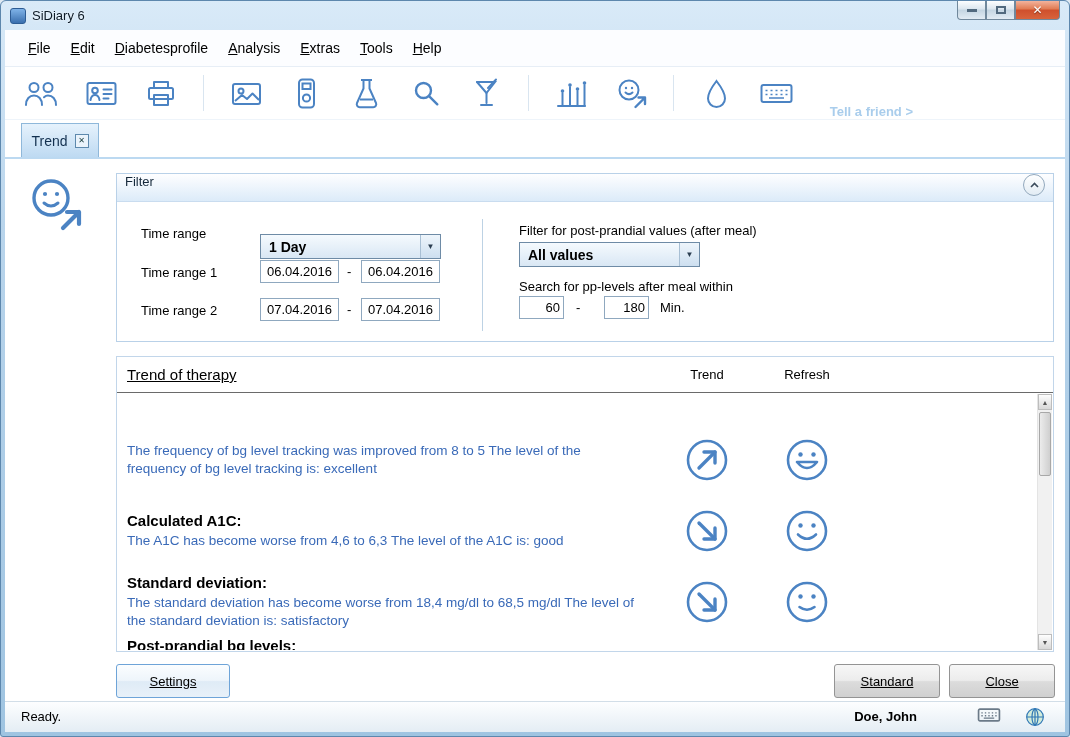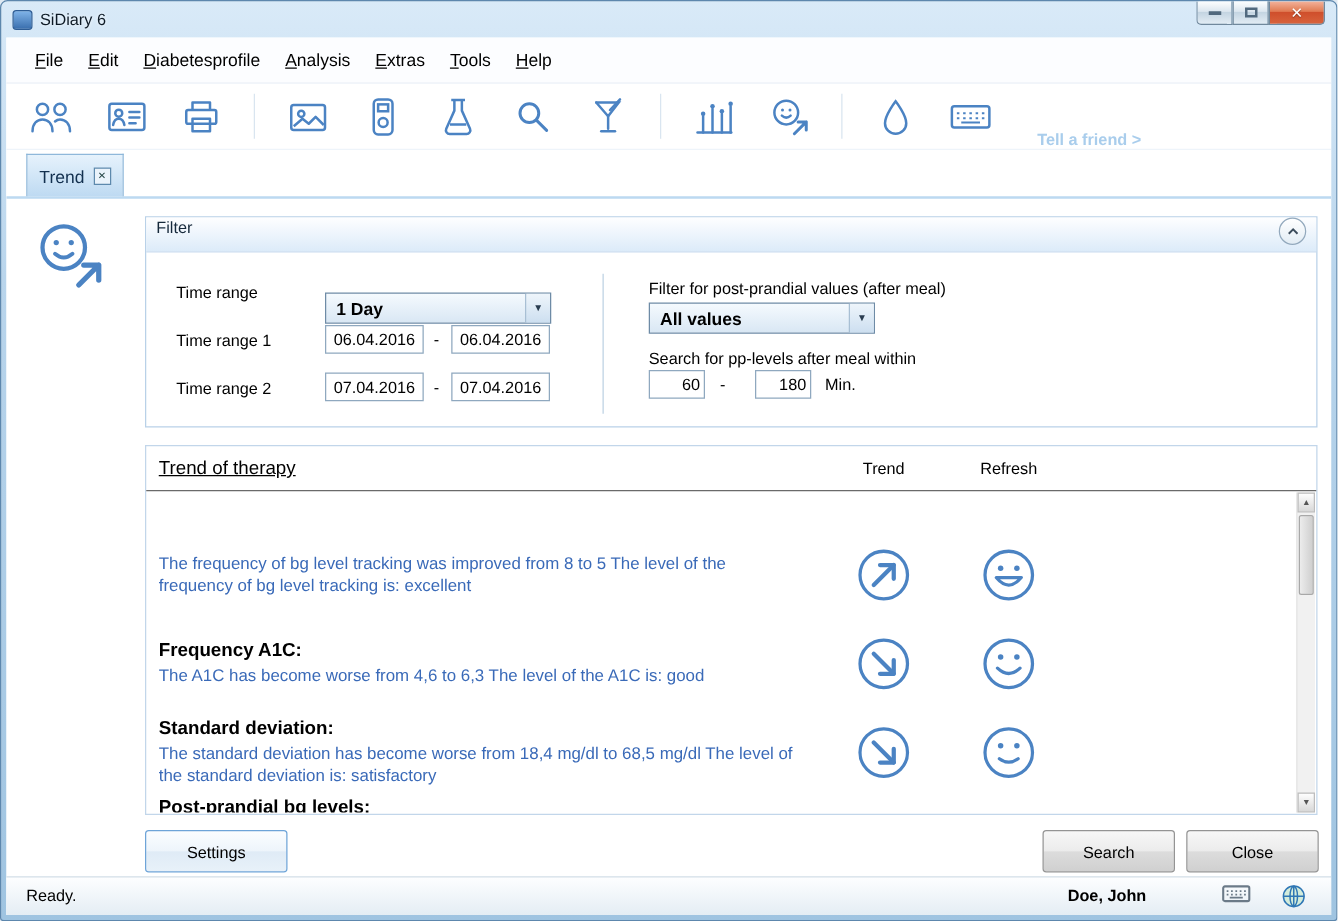--- a/index.html
+++ b/index.html
@@ -81,21 +81,21 @@
   .scrollbar{position:absolute;right:1px;top:37px;bottom:1px;width:15px;background:#f1f1f1;border-left:1px solid #e4e4e4;box-sizing:border-box;}
   .sb-btn{position:absolute;left:0;right:0;height:16px;box-sizing:border-box;border:1px solid #bdbdbd;
           background:linear-gradient(180deg,#fefefe,#d8d8d8);display:flex;align-items:center;justify-content:center;
           font-size:7px;color:#555;}
   .sb-btn.up{top:0;}
   .sb-btn.down{bottom:0;}
   .sb-thumb{position:absolute;left:1px;right:1px;top:18px;height:62px;border:1px solid #a8a8a8;border-radius:2px;
           background:linear-gradient(90deg,#ececec,#cfcfcf);}
   
   .btn{position:absolute;height:34px;box-sizing:border-box;border-radius:3px;display:flex;align-items:center;
-       justify-content:center;font-size:13px;color:#000;}
+       justify-content:center;font-size:13px;color:#000;text-decoration:underline;}
   .btn-gray{border:1px solid #949494;background:linear-gradient(180deg,#f7f7f7,#ececec 48%,#dcdcdc 52%,#d0d0d0);}
   .btn-settings{left:111px;top:634px;width:114px;border:1px solid #6ea4d8;
        background:linear-gradient(180deg,#fbfdff,#eef5fb 48%,#dfebf6 52%,#e8f1f9);}
   .btn-refresh{left:829px;top:634px;width:106px;}
   .btn-close{left:944px;top:634px;width:106px;}
   
   .statusbar{position:absolute;left:0;right:0;bottom:0;height:30px;
              background:linear-gradient(180deg,#fdfeff,#e4edf4);border-top:1px solid #d2dee8;}
   .status-ready{position:absolute;left:16px;top:7px;font-size:13px;color:#000;}
   .status-user{position:absolute;right:148px;top:7px;font-size:13px;font-weight:bold;color:#000;}
@@ -314,21 +314,21 @@
               <circle cx="23" cy="23" r="19"></circle>
               <circle cx="16.5" cy="17.5" r="2.2" fill="#4b83c3" stroke="none"></circle>
                 <circle cx="29.5" cy="17.5" r="2.2" fill="#4b83c3" stroke="none"></circle>
               <path d="M13 25q10 12 20 0z"></path>
             </svg>
           </div>
         </div>
 
         <div class="trend-row">
           <div class="row-text">
-            <h4>Frequency A1C:</h4>
+            <h4>Calculated A1C:</h4>
             <div class="row-body">The A1C has become worse from 4,6 to 6,3 The level of the A1C is: good</div>
           </div>
           <div class="cell-icon">
             <svg width="46" height="46" viewBox="0 0 46 46" fill="none" stroke="#4b83c3" stroke-linecap="round" stroke-linejoin="round">
               <circle cx="23" cy="23" r="19" stroke-width="2.6"></circle>
                 <path d="M15 15L31 31" stroke-width="3.4"></path>
                 <path d="M20 31h11V20" stroke-width="3.4"></path>
             </svg>
           </div>
           <div class="cell-icon">
@@ -374,21 +374,21 @@
       </div>
 
       <div class="scrollbar">
         <div class="sb-btn up">▲</div>
         <div class="sb-thumb"></div>
         <div class="sb-btn down">▼</div>
       </div>
     </div>
 
     <div class="btn btn-settings">Settings</div>
-    <div class="btn btn-gray btn-refresh">Search</div>
+    <div class="btn btn-gray btn-refresh">Standard</div>
     <div class="btn btn-gray btn-close">Close</div>
 
     <div class="statusbar">
       <span class="status-ready">Ready.</span>
       <span class="status-user">Doe, John</span>
       <span class="status-icon kb">
         <svg width="24" height="16" viewBox="0 0 33 23" fill="none" stroke="#6b7a88" stroke-width="2.4">
           <rect x="1.5" y="3" width="30" height="17" rx="2"></rect>
           <path d="M5.5 8.5h2m3 0h2m3 0h2m3 0h2m3 0h2M5.5 12.5h2m3 0h2m3 0h2m3 0h2m3 0h2M9 16h15" stroke-width="2"></path>
         </svg>

